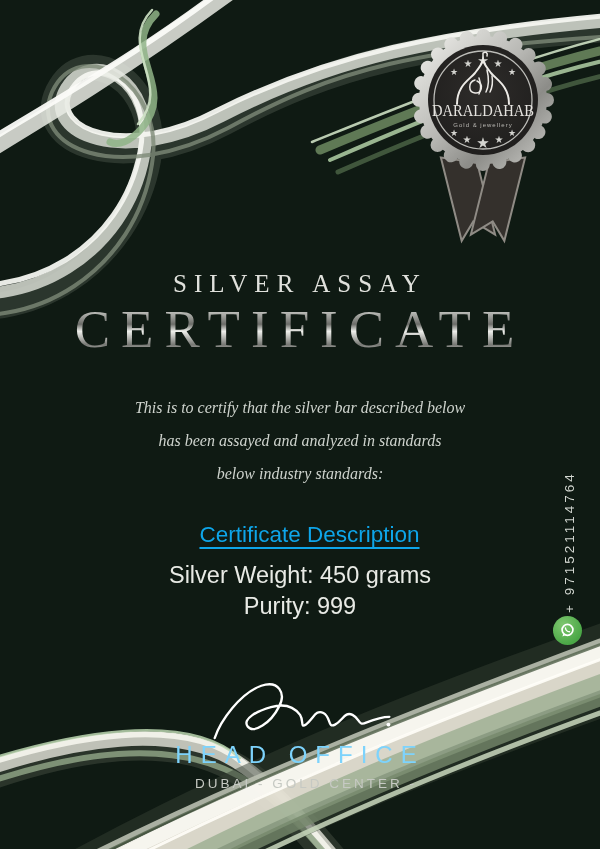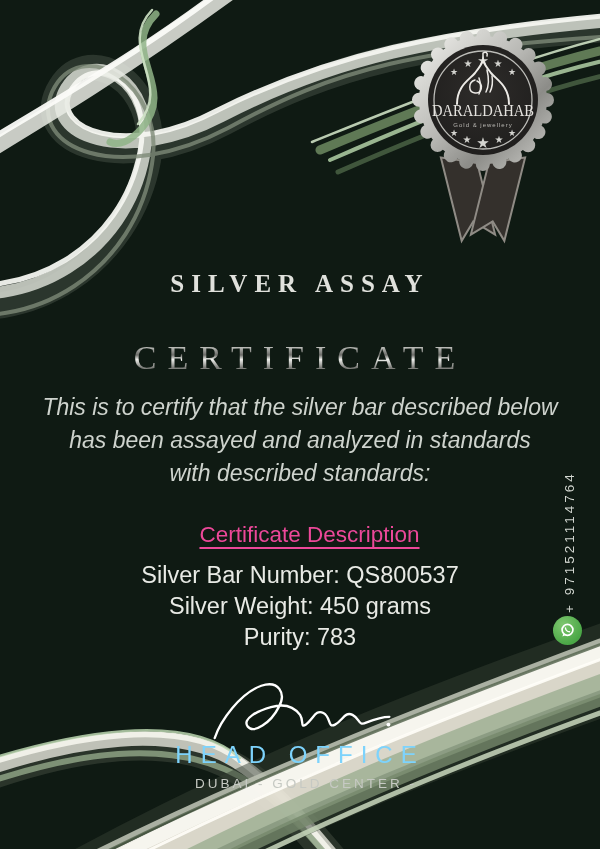--- a/index.html
+++ b/index.html
@@ -6,31 +6,31 @@
   .page{
     position:relative; width:600px; height:849px; overflow:hidden;
     background:#0f1a13;
     font-family:"Liberation Sans","DejaVu Sans",sans-serif;
   }
   .decor{position:absolute; left:0; top:0; z-index:0;}
   .badge-wrap{position:absolute; left:393px; top:20px; width:180px; height:250px; z-index:3;}
   .center-col{position:absolute; left:0; right:0; text-align:center; z-index:2;}
   .subtitle{
     top:270px; font-family:"Liberation Serif","DejaVu Serif",serif;
-    font-size:25px; letter-spacing:7px; color:#e0e1dc; font-weight:700;
+    font-size:25px; letter-spacing:7px; color:#e0e1dc; font-weight:400;
   }
   .title{
     top:299px; font-family:"Liberation Serif","DejaVu Serif",serif;
-    font-size:34px; letter-spacing:11px; font-weight:400;
+    font-size:53px; letter-spacing:11px; font-weight:400;
     background:linear-gradient(180deg,#fdfdfb 0%,#d9dad6 14%,#6b6c68 42%,#eeefeb 54%,#777874 76%,#f4f5f1 100%);
-    -webkit-background-clip:text; background-clip:text; color:transparent;margin-top:40px;
+    -webkit-background-clip:text; background-clip:text; color:transparent;
   }
-  .statement{top:391px; font-style:italic; font-size:23px; line-height:33px; color:#ced3cd;}
+  .statement{top:391px; font-style:italic; font-size:16px; line-height:33px; color:#ced3cd;font-family:Liberation Serif, serif;}
   .desc-heading{
-    top:522px; font-size:22.5px; color:#ec4899;
+    top:522px; font-size:22.5px; color:#0ea5e9;
     text-decoration:underline; text-underline-offset:5px; text-decoration-thickness:1.5px;padding-left:19px;
   }
   .desc-lines{top:560px; font-size:23.5px; line-height:31px; color:#e8eae5;}
   .signature{position:absolute; left:210px; top:678px; z-index:2;}
   .office-title{top:741px; font-size:24px; letter-spacing:8px; color:#7dd3fc;}
   .address{top:773px; font-size:13.5px; letter-spacing:3px; line-height:21px; color:#c6c9c3;padding-left:12px;}
   .phone{
     position:absolute; left:460px; top:531px; width:220px; height:22px; line-height:22px;
     text-align:center; transform:rotate(-90deg); z-index:2;
     font-size:13.5px; letter-spacing:3px; color:#d3d7d1;
@@ -133,28 +133,27 @@
       </g>
     </svg>
   </div>
 
   <div class="center-col subtitle">SILVER ASSAY</div>
   <div class="center-col title">CERTIFICATE</div>
 
   <div class="center-col statement">
     <div>This is to certify that the silver bar described below</div>
     <div>has been assayed and analyzed in standards</div>
-    <div>with described standards:</div>
+    <div>below industry standards:</div>
   </div>
 
   <div class="center-col desc-heading">Certificate Description</div>
   <div class="center-col desc-lines">
-    <div>Silver Bar Number: QS800537</div>
     <div>Silver Weight: 450 grams</div>
-    <div>Purity: 783</div>
+    <div>Purity: 999</div>
   </div>
 
   <svg class="signature" width="186" height="66" viewBox="0 0 190 68">
     <g fill="none" stroke="#ffffff" stroke-width="2.4" stroke-linecap="round">
       <path d="M4,62 C10,44 30,16 52,8 C70,2 78,16 70,30 C62,46 44,58 38,50 C32,42 48,34 62,30 C76,26 86,30 92,38 C96,44 92,52 98,48 C106,42 108,32 116,36 C124,40 120,52 128,48 C136,44 138,34 146,38 C154,42 152,50 160,46 C170,42 176,40 184,40"></path>
     </g>
     <circle cx="183" cy="48" r="2" fill="#ffffff"></circle>
   </svg>
 
   <div class="center-col office-title">HEAD OFFICE</div>

